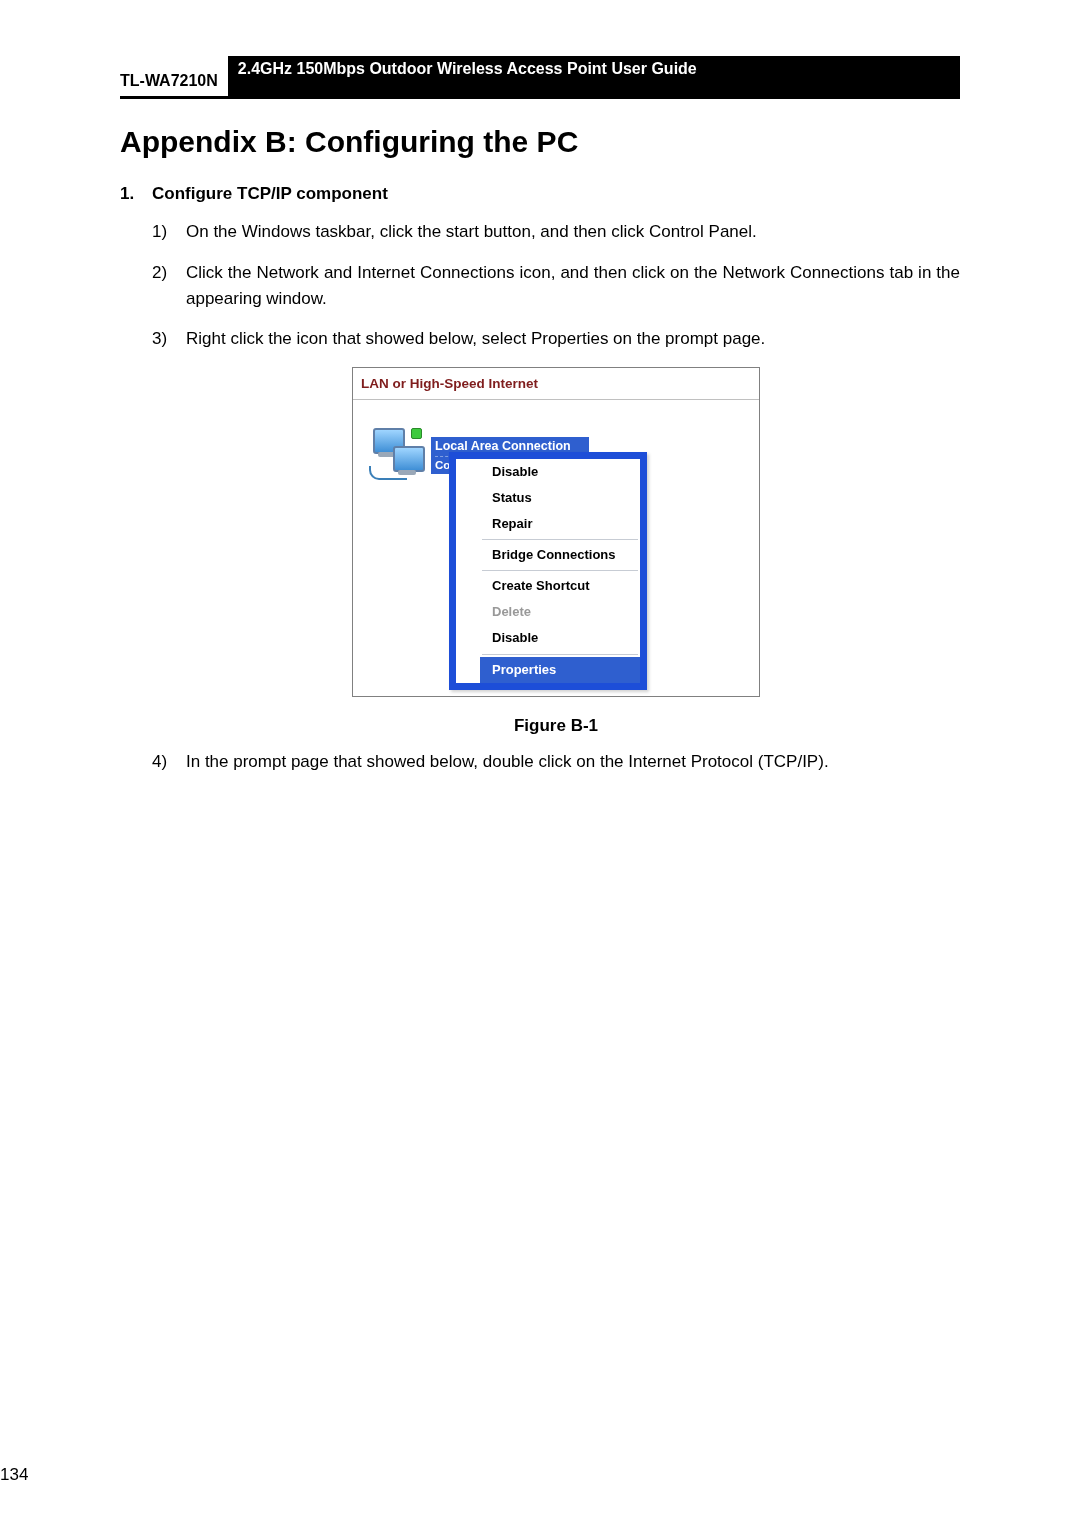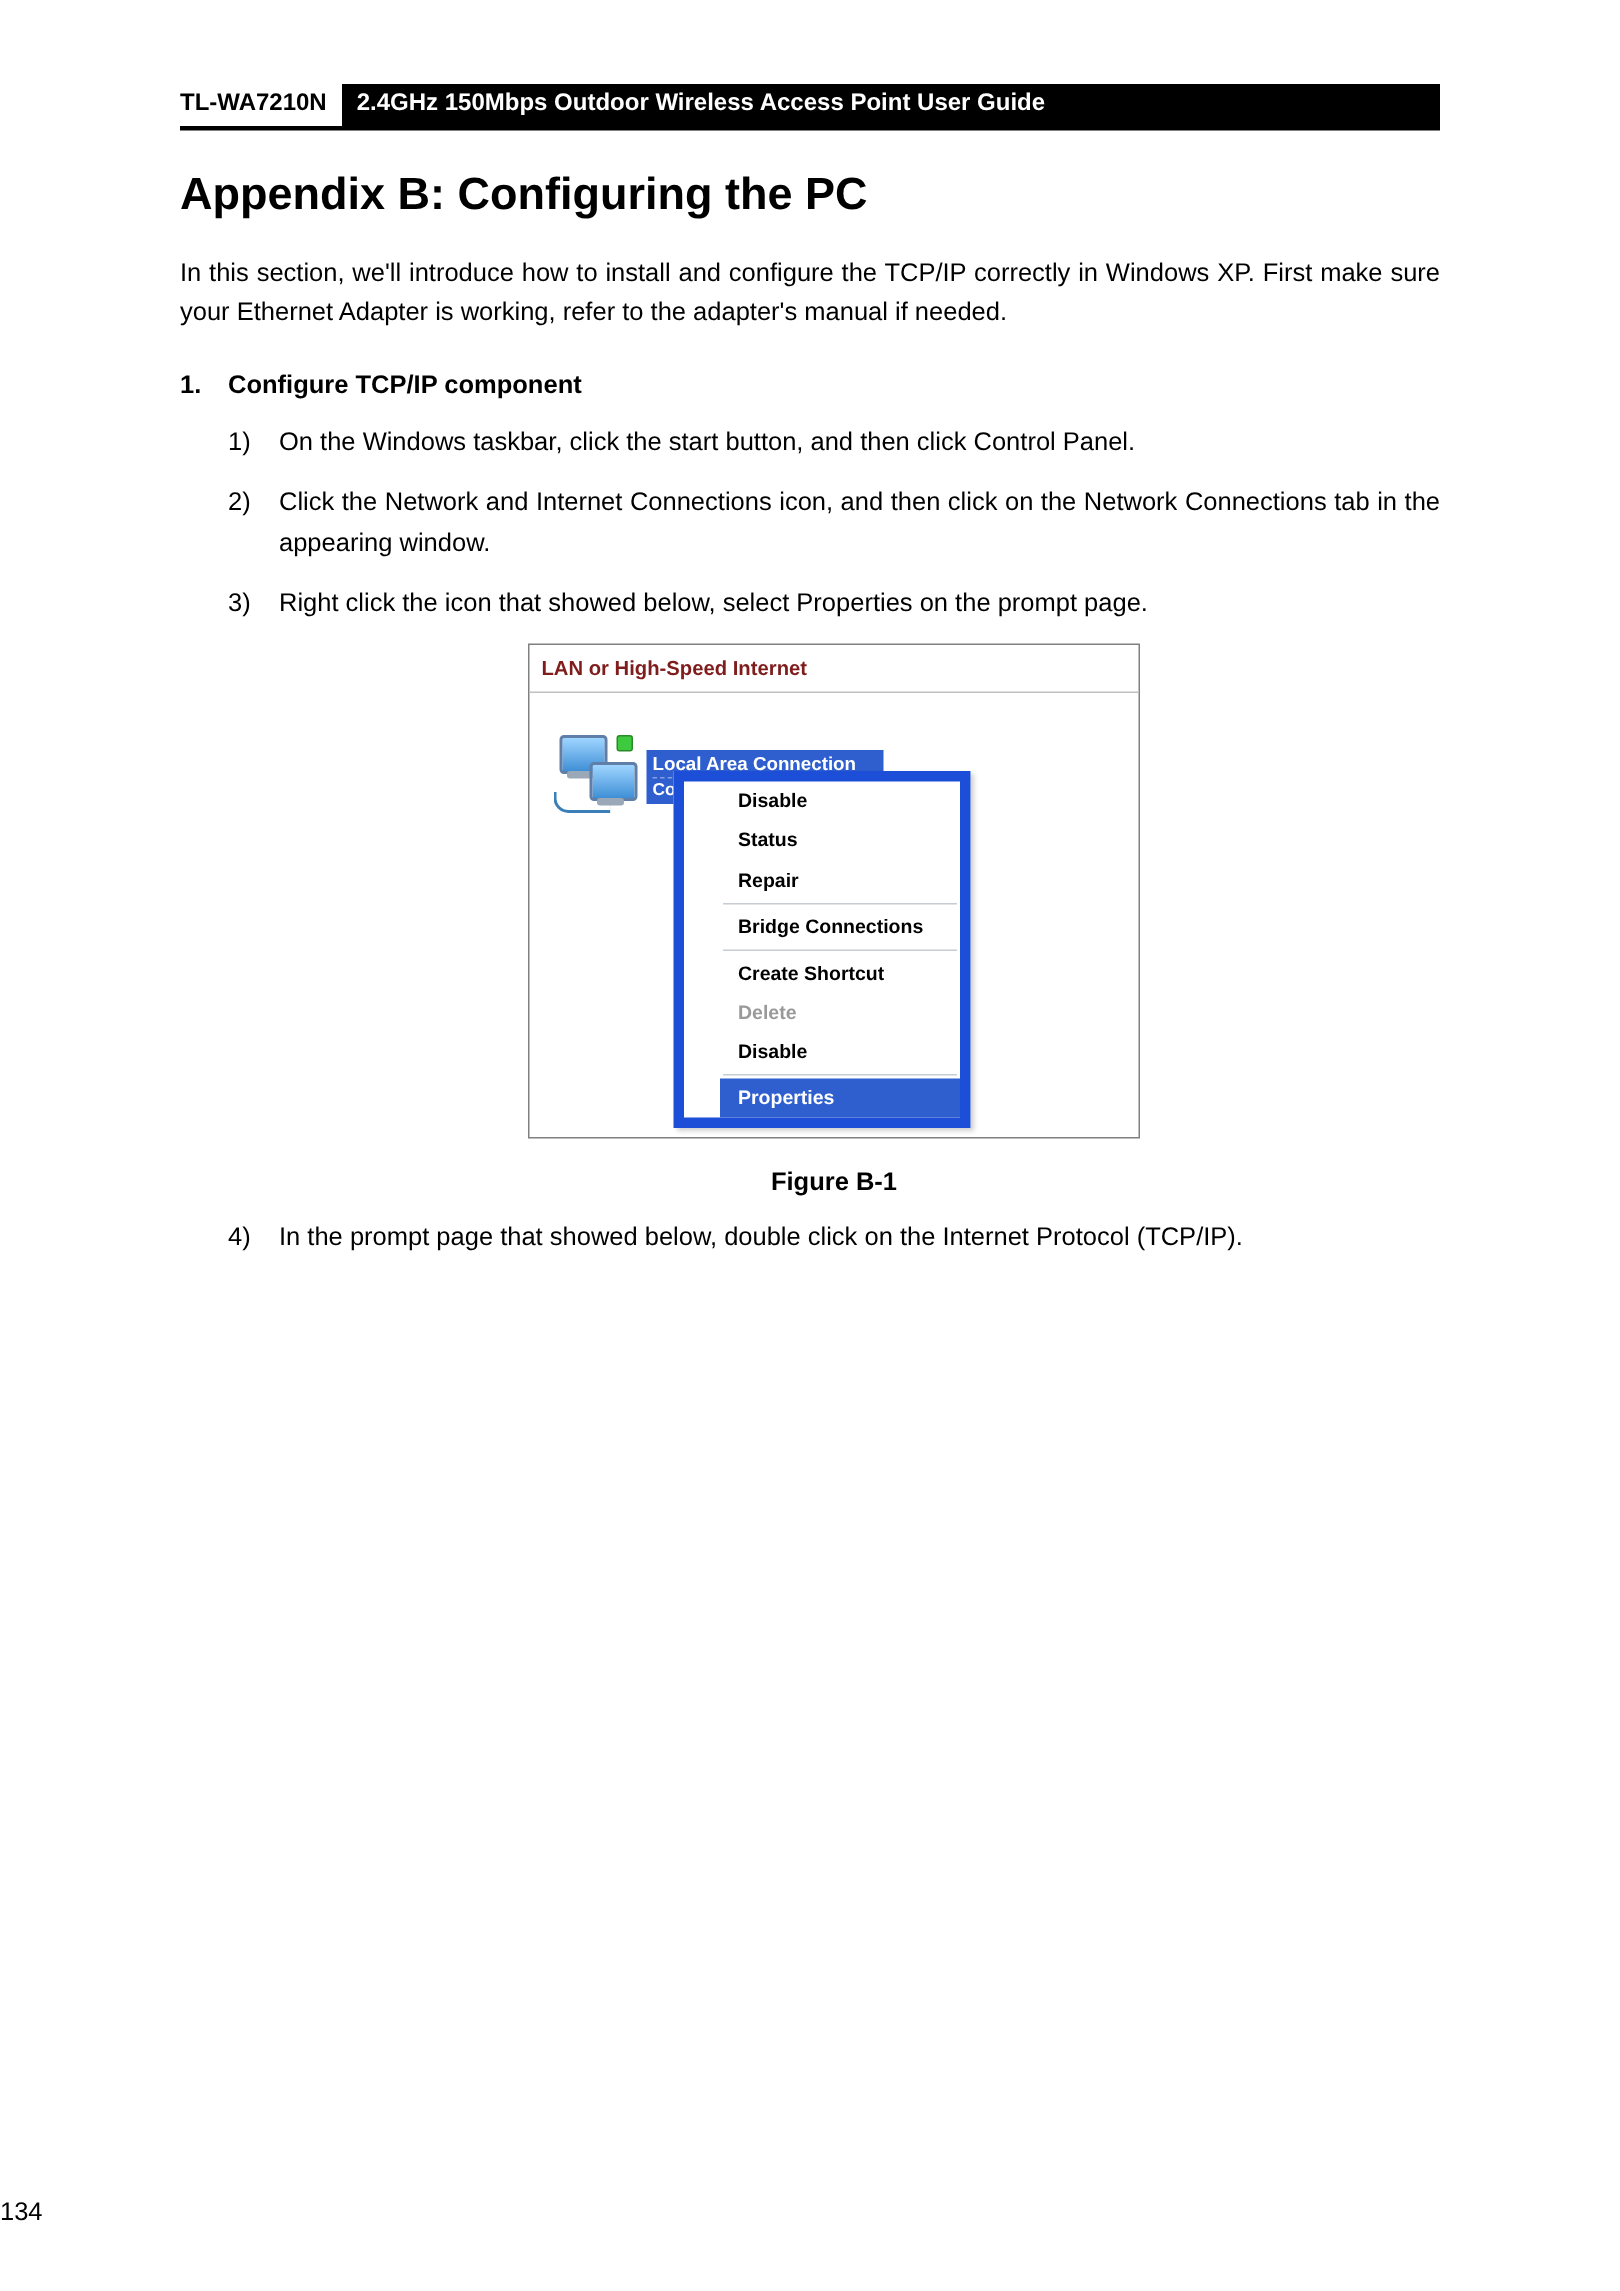--- a/index.html
+++ b/index.html
@@ -22,20 +22,21 @@
     align-items: stretch;
     border-bottom: 3px solid #000;
     margin-bottom: 26px;
   }
   .hdr-model {
     background: #fff;
     color: #000;
     font-weight: bold;
     font-size: 16px;
     padding: 4px 10px 6px 0;
+    margin-top: 12px;
   }
   .hdr-title {
     flex: 1;
     background: #000;
     color: #fff;
     font-weight: bold;
     font-size: 16px;
     padding: 4px 8px 6px 10px;
   }
   h1.section-title {
@@ -235,21 +236,20 @@
 
 <div class="page">
 
   <div class="hdrbar">
     <div class="hdr-model">TL-WA7210N</div>
     <div class="hdr-title">2.4GHz 150Mbps Outdoor Wireless Access Point User Guide</div>
   </div>
 
   <h1 class="section-title">Appendix B: Configuring the PC</h1>
 
-  <p class="para">In this section, we'll introduce how to install and configure the TCP/IP correctly in Windows XP. First make sure your Ethernet Adapter is working, refer to the adapter's manual if needed.</p>
 
   <div class="ol-lvl1">
     <div class="li-lvl1">
       <div class="marker">1.</div>
       <div class="content">
         <span>Configure TCP/IP component</span>
 
         <div class="ol-lvl2">
 
           <div class="li-lvl2">

